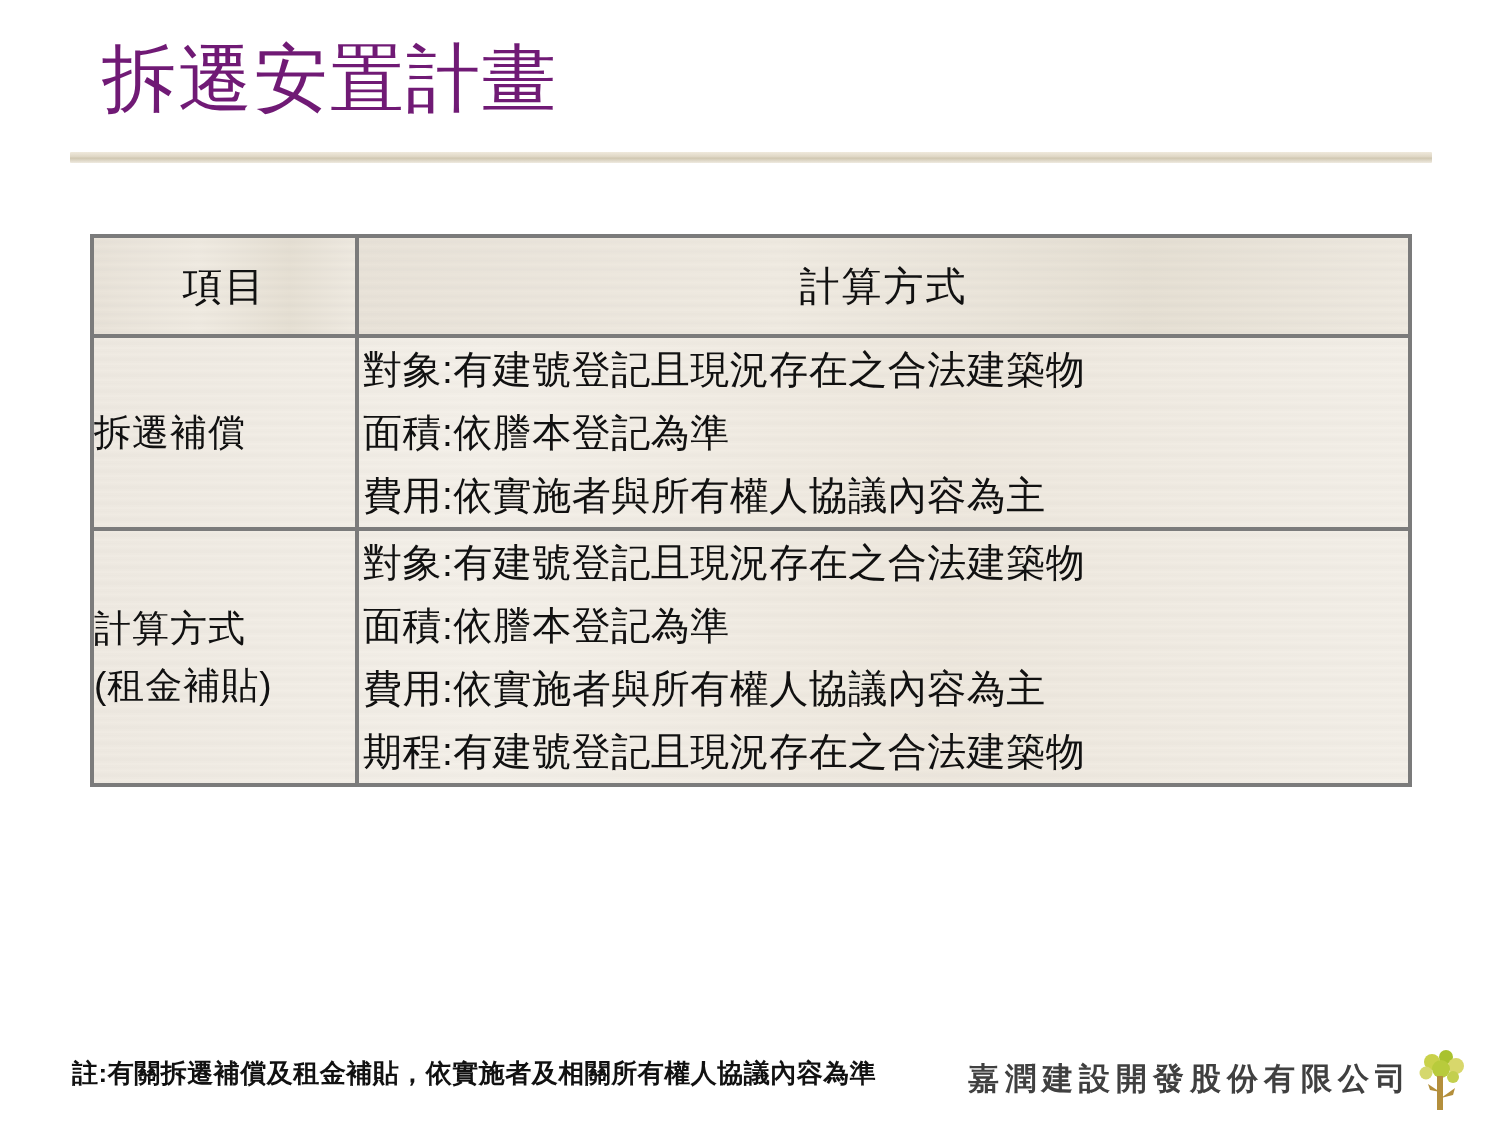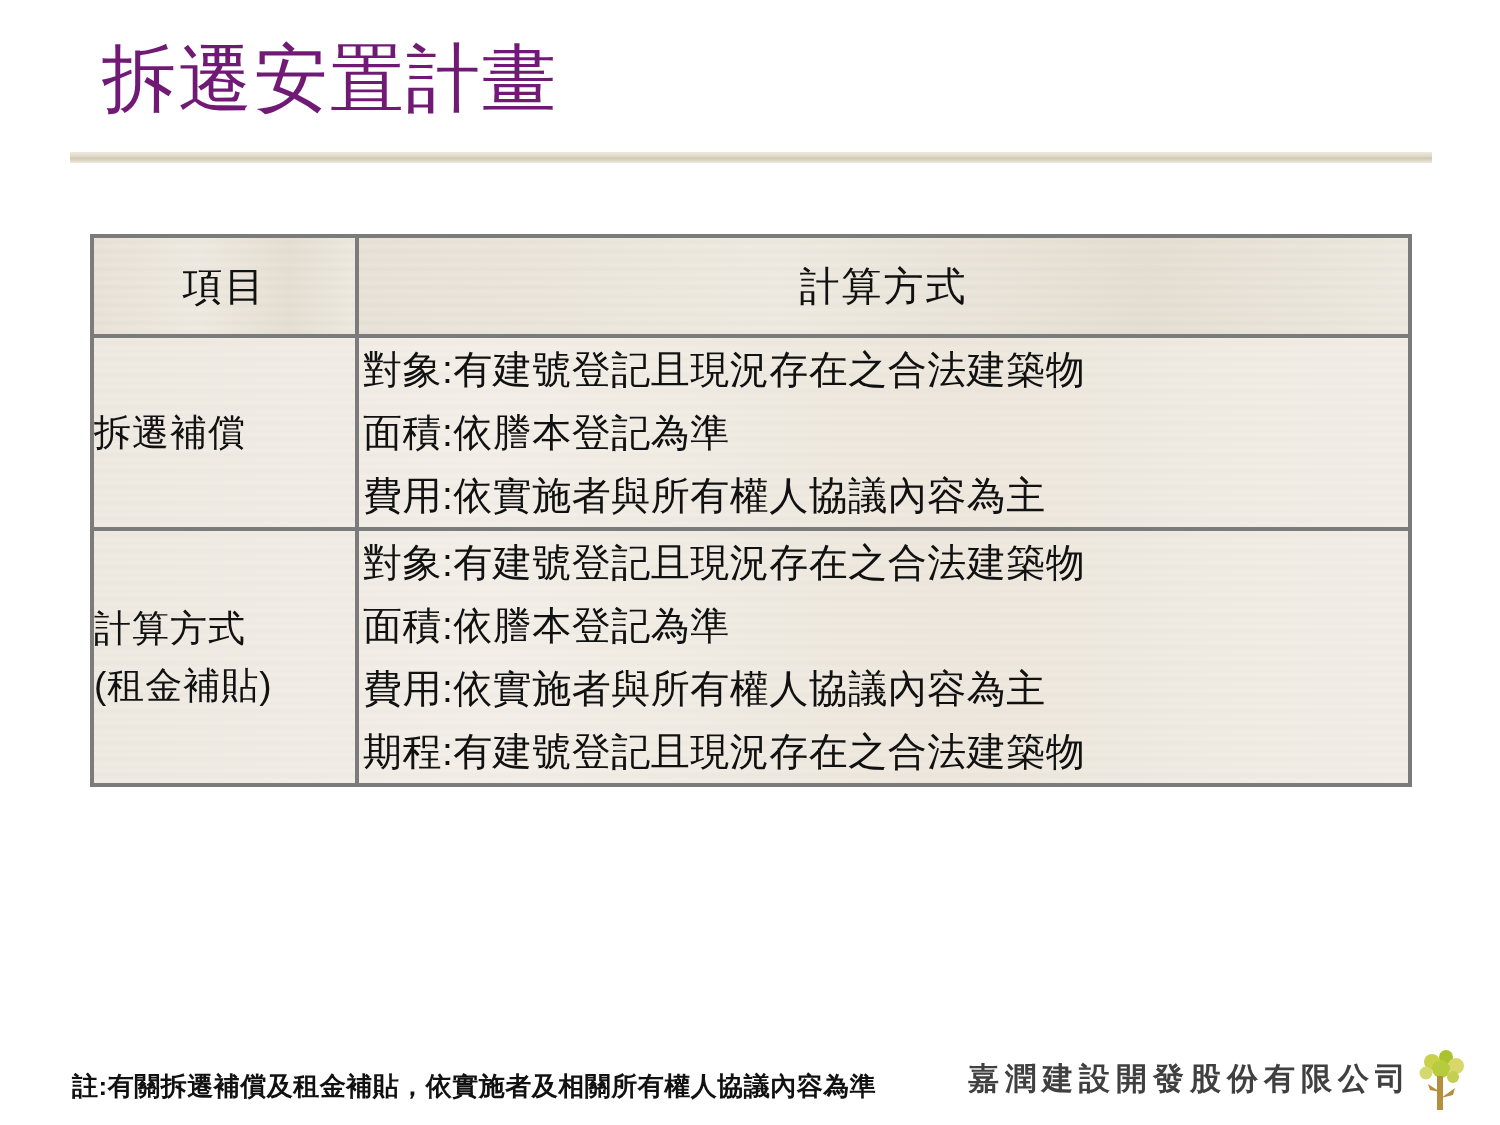--- a/index.html
+++ b/index.html
@@ -103,21 +103,20 @@
   
   .note {
     position: absolute;
     left: 72px;
     top: 1056px;
     font-size: 26px;
     font-weight: bold;
     color: #111111;
     letter-spacing: 0.5px;
     white-space: nowrap;
-    margin-top: 13px;
   }
   .company {
     position: absolute;
     right: 88px;
     top: 1058px;
     font-size: 31px;
     font-weight: bold;
     letter-spacing: 6px;
     color: #404040;
     white-space: nowrap;

